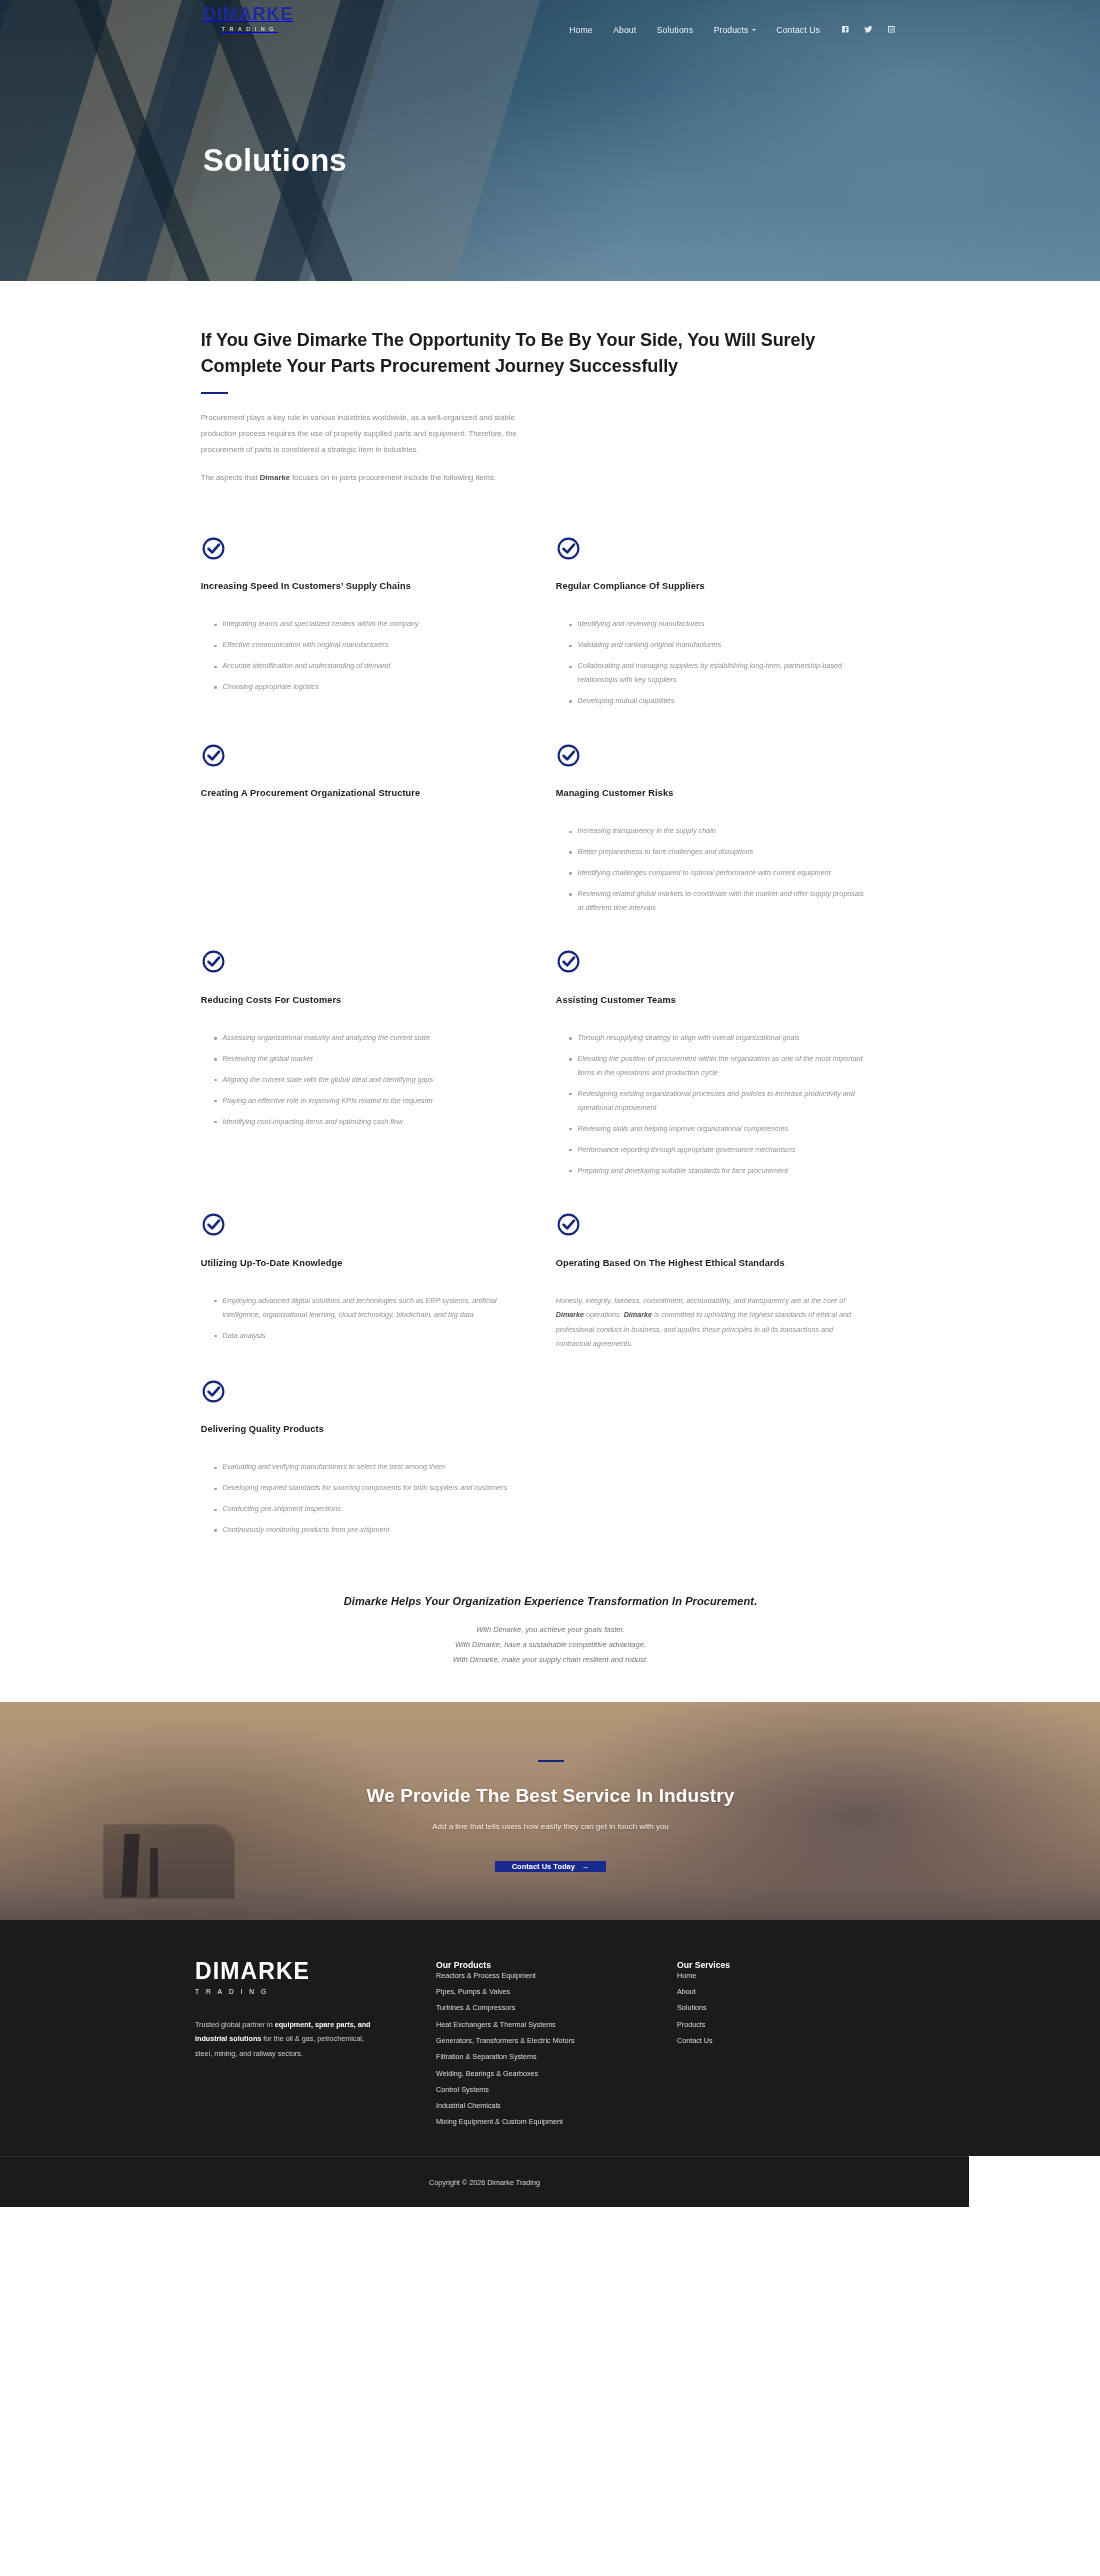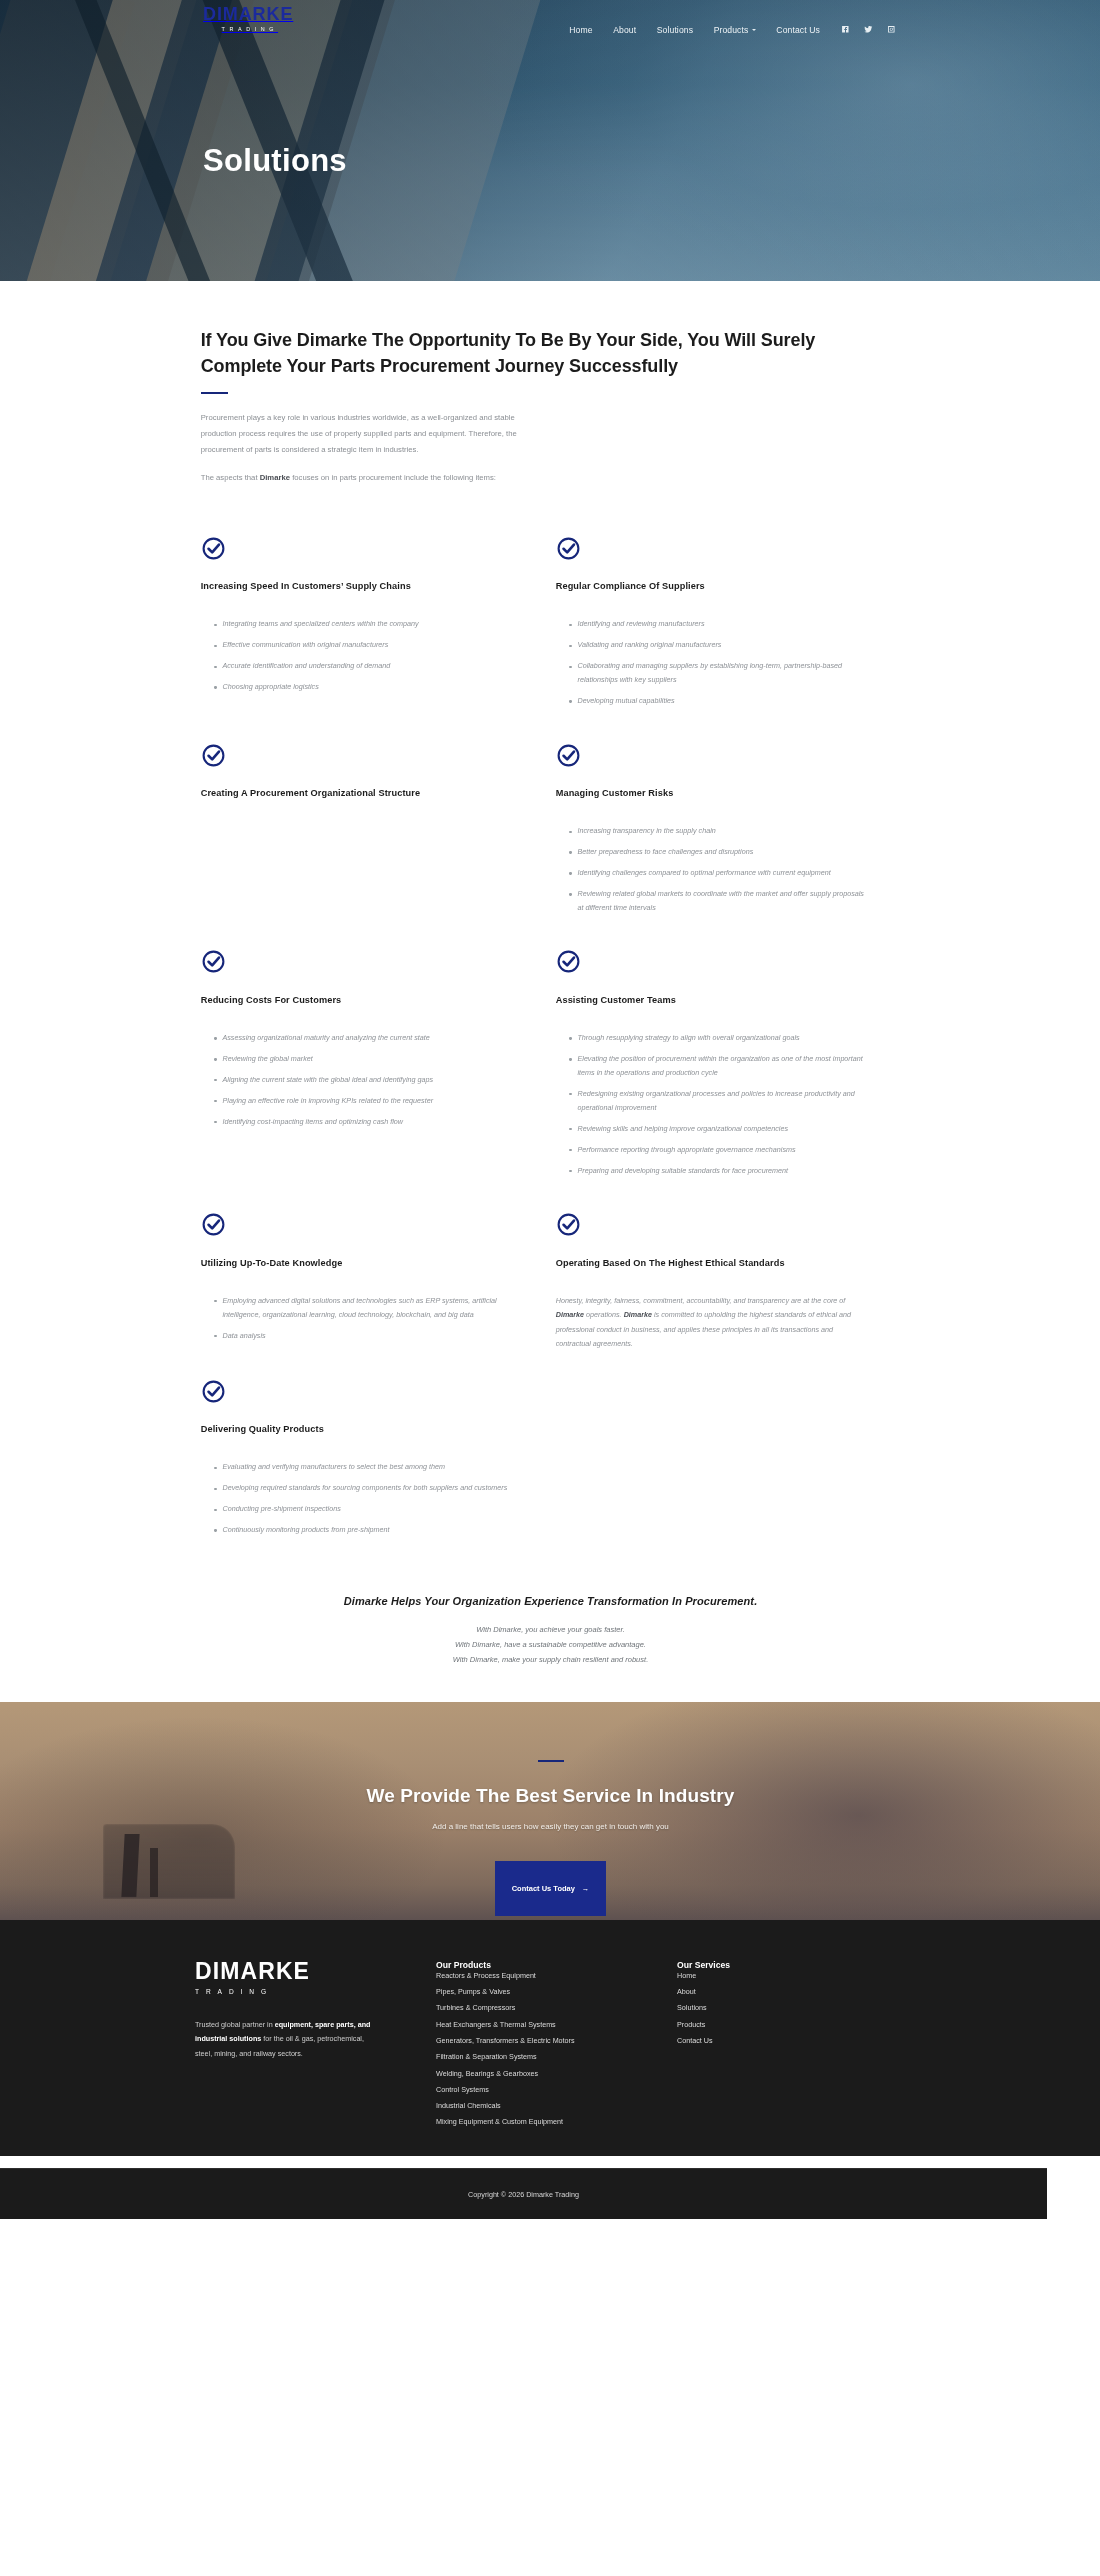--- a/index.html
+++ b/index.html
@@ -196,21 +196,21 @@
   }
   .cta-sub{
     color:#f2eee9;font-size:8px;margin-top:15px;
     text-shadow:0 0.6px 1.7px rgba(0,0,0,.25);
   }
   .cta-btn{
     display:inline-flex;align-items:flex-start;gap:6.9px;
     margin-top:30px;
     background:#1a2a8c;color:#ffffff;
     font-size:7.5px;font-weight:bold;
-    padding:23px 17px;border:none;cursor:pointer;
+    padding:1px 17px;border:none;cursor:pointer;
     text-decoration:none;
   }
   .cta-btn .arw{font-size:7.5px;}
 
   
   .footer{
     width:1101px;background:#1b1b1b;color:#e9e9e9;
     padding:40px 0 23px;
   }
   .footer-wrap{
@@ -230,23 +230,23 @@
   .f-desc b{color:#ffffff;font-weight:bold;}
   .f-h{
     font-size:8.6px;font-weight:bold;color:#ffffff;
   }
   .f-list{list-style:none;}
   .f-list li{margin-bottom:6.3px;}
   .f-list a{
     font-size:7.2px;color:#dcdcdc;text-decoration:none;
   }
   .copybar{
-    width:1047px;background:#1b1b1b;
+    width:969px;background:#1b1b1b;
     border-top:0.6px solid #2e2e2e;
-    padding:20.6px 0 19.5px;text-align:center;margin-top:12px;
+    padding:20.6px 0 19.5px;text-align:center;
   }
   .copybar span{font-size:7.2px;color:#d6d6d6;}
 </style>
 </head>
 <body>
 
 <div class="hero">
   <div class="hero-bg">
     <div class="shard s1"></div>
     <div class="shard s2"></div>

